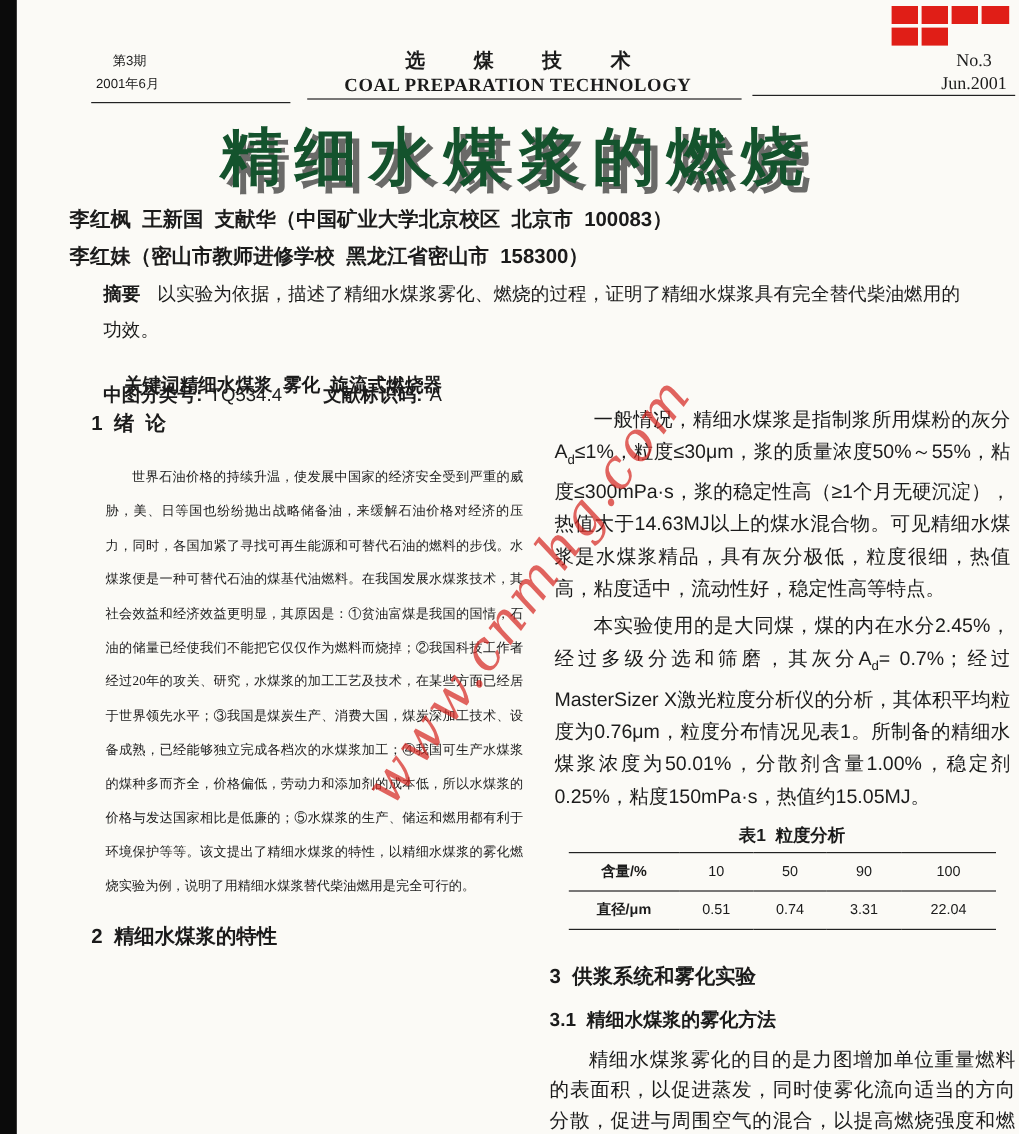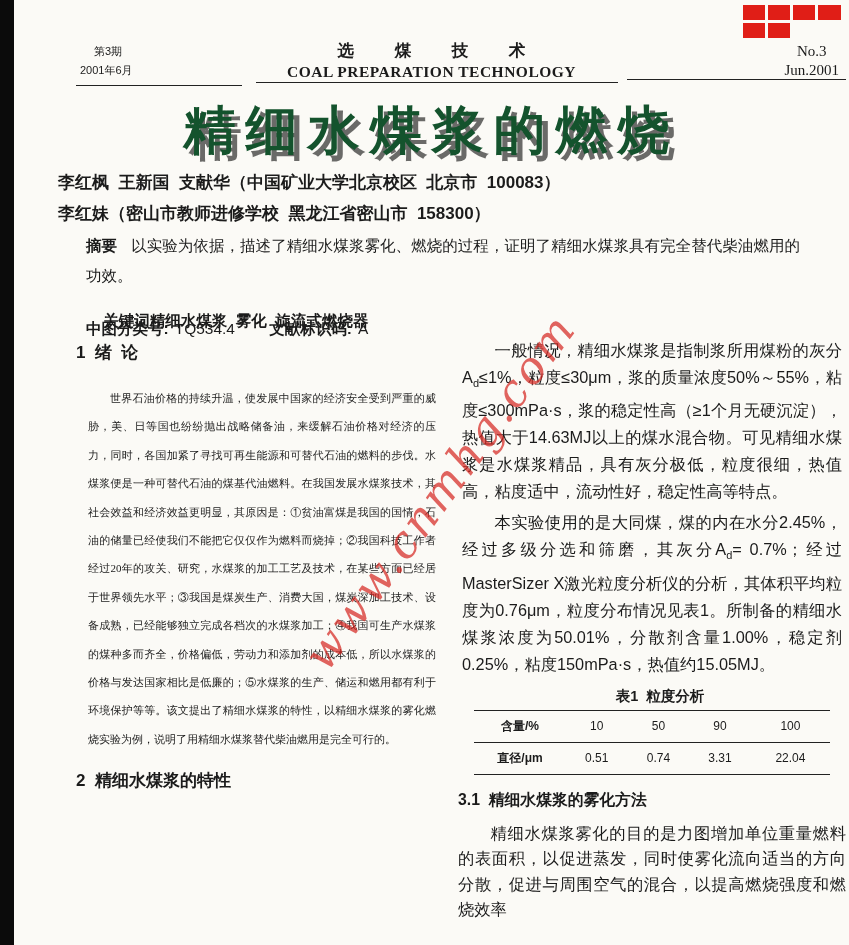--- a/index.html
+++ b/index.html
@@ -137,18 +137,19 @@
       <tr>
         <td class="lbl">直径/μm</td>
         <td>0.51</td>
         <td>0.74</td>
         <td>3.31</td>
         <td>22.04</td>
       </tr>
     </tbody>
       </table>
 
+    <div class="h-sec h3m">3  供浆系统和雾化实验</div>
     <div class="h31">3.1  精细水煤浆的雾化方法</div>
     <p class="p3"><span>精细水煤浆雾化的目的是力图增加单位重量燃料的表面积，以促进蒸发，同时使雾化流向适当的方向分散，促进与周围空气的混合，以提高燃烧强度和燃烧效率</span></p>
   </div>
 
   <div class="watermark">www.cnmhg.com</div>
 </div>
 
 </body></html>

